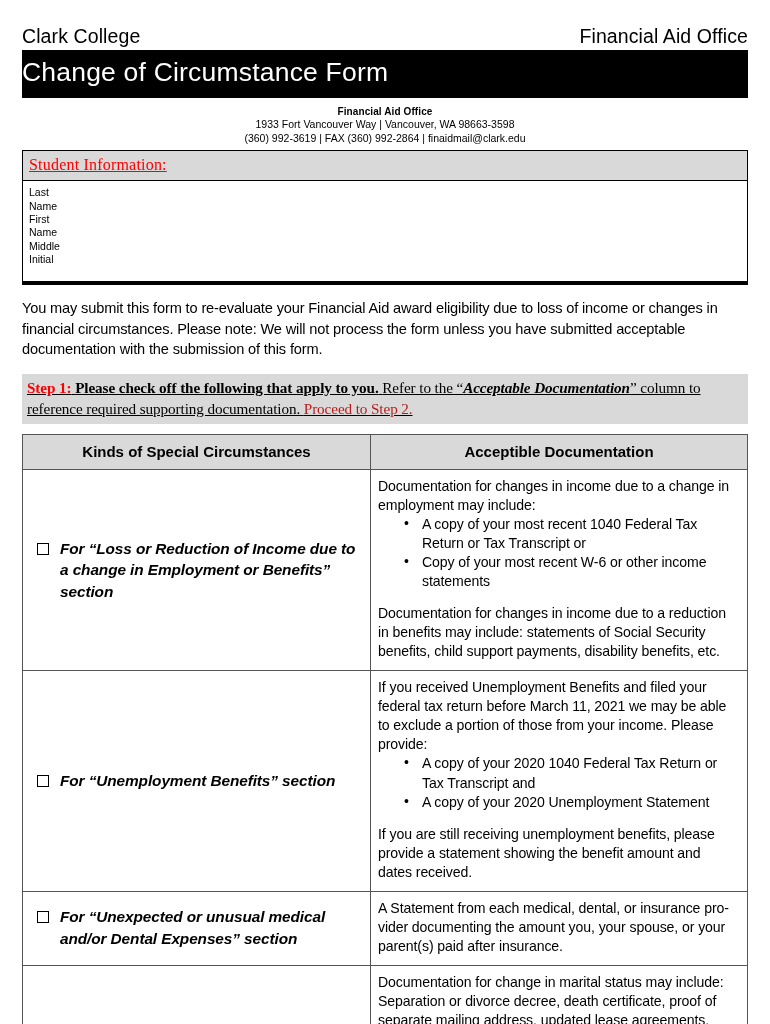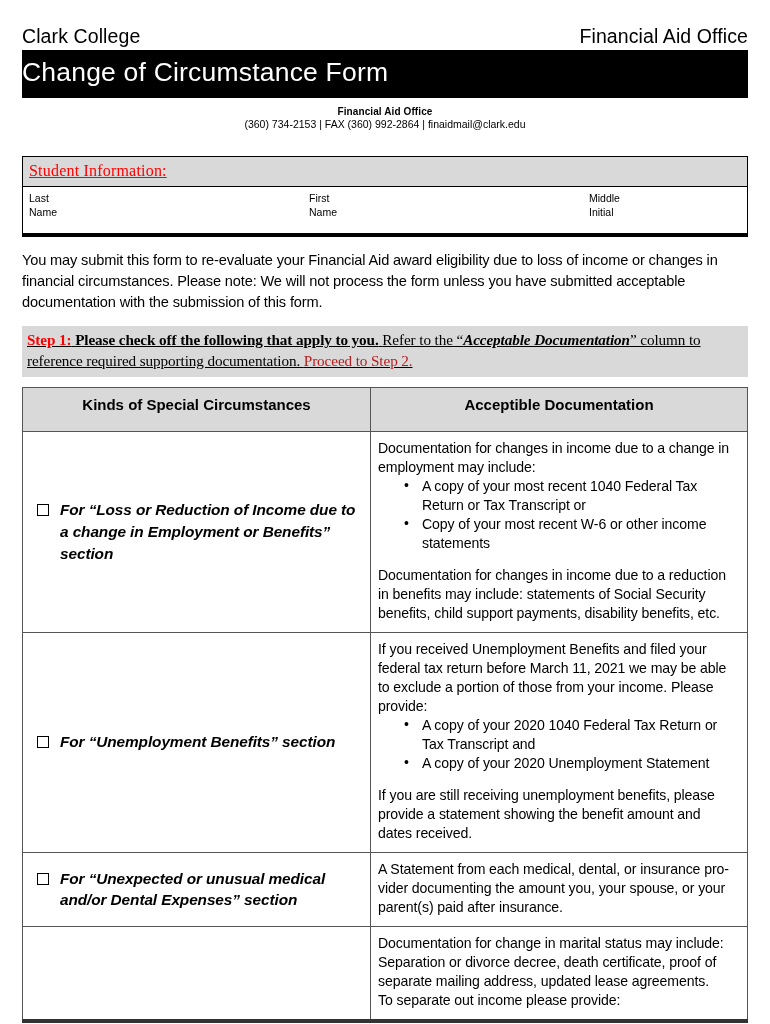--- a/index.html
+++ b/index.html
@@ -61,21 +61,21 @@
     font-size: 10.5px;
     letter-spacing: 0px;
   }
 
   
   .section-band {
     background: #d9d9d9;
     border: 1px solid #000000;
     border-bottom: none;
     padding: 5px 6px 6px 6px;
-    margin-top: 24px;
+    margin-top: 4px;
   }
   .section-band .band-label {
     font-family: "Liberation Serif", serif;
     font-size: 16px;
     color: #ff0000;
     text-decoration: underline;
     font-weight: normal;
     letter-spacing: 0.2px;
   }
 
@@ -91,20 +91,21 @@
     font-size: 10.5px;
     line-height: 1.28;
     height: 24px;
   }
   table.stu tr.last td {
     border-bottom: 4px solid #000000;
   }
   .cellwrap { white-space: pre-line; }
   .inline-cols {
     display: flex;
+    flex-direction: column;
   }
   .ic-first { width: 280px; flex: none; }
   .ic-mid { flex: none; }
 
   
   .intro {
     font-size: 14.6px;
     line-height: 1.42;
     margin-top: 13px;
     letter-spacing: -0.15px;
@@ -135,21 +136,21 @@
   }
   table.main th,
   table.main td {
     border: 1px solid #555555;
     vertical-align: middle;
   }
   table.main thead th {
     background: #d9d9d9;
     font-size: 15px;
     font-weight: bold;
-    padding: 8px 4px 18px 4px;
+    padding: 8px 4px 9px 4px;
     text-align: center;
     border-color: #555555;
   }
   .col-left { width: 348px; }
 
   td.kind {
     padding: 10px 10px 10px 14px;
   }
   .kind-row {
     display: flex;
@@ -214,21 +215,22 @@
 
   <div class="masthead">
     <div class="college">Clark College</div>
     <div class="office">Financial Aid Office</div>
   </div>
 
   <div class="title-banner">Change of Circumstance Form</div>
 
   <div class="contact">
     <div class="c-name">Financial Aid Office</div>
-    <div class="c-line">(360) 734-2153 | FAX (360) 992-2864 | finaidmail@clark.edu</div>
+    <div class="c-line">1933 Fort Vancouver Way | Vancouver, WA 98663-3598</div>
+    <div class="c-line">(360) 992-3619 | FAX (360) 992-2864 | finaidmail@clark.edu</div>
   </div>
 
   <div class="section-band">
     <span class="band-label">Student Information:</span>
   </div>
 
   <table class="stu">
     <tbody>
       <tr class="last">
         <td colspan="2">

